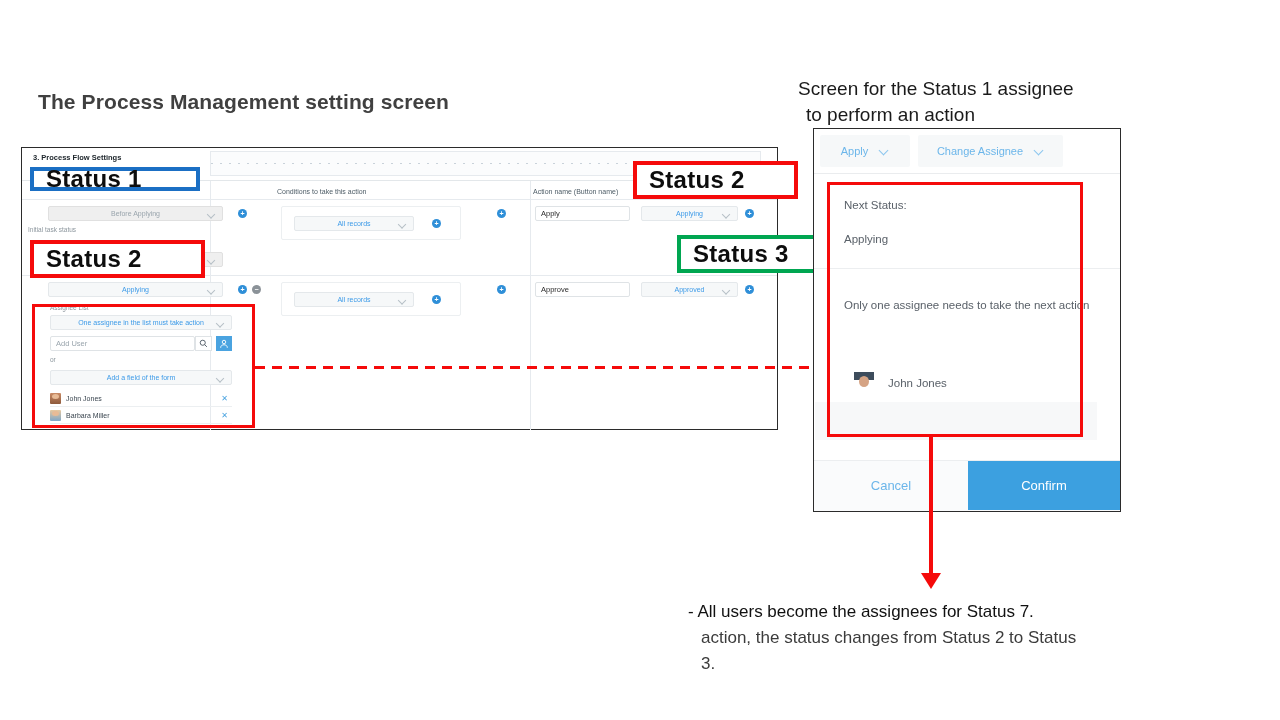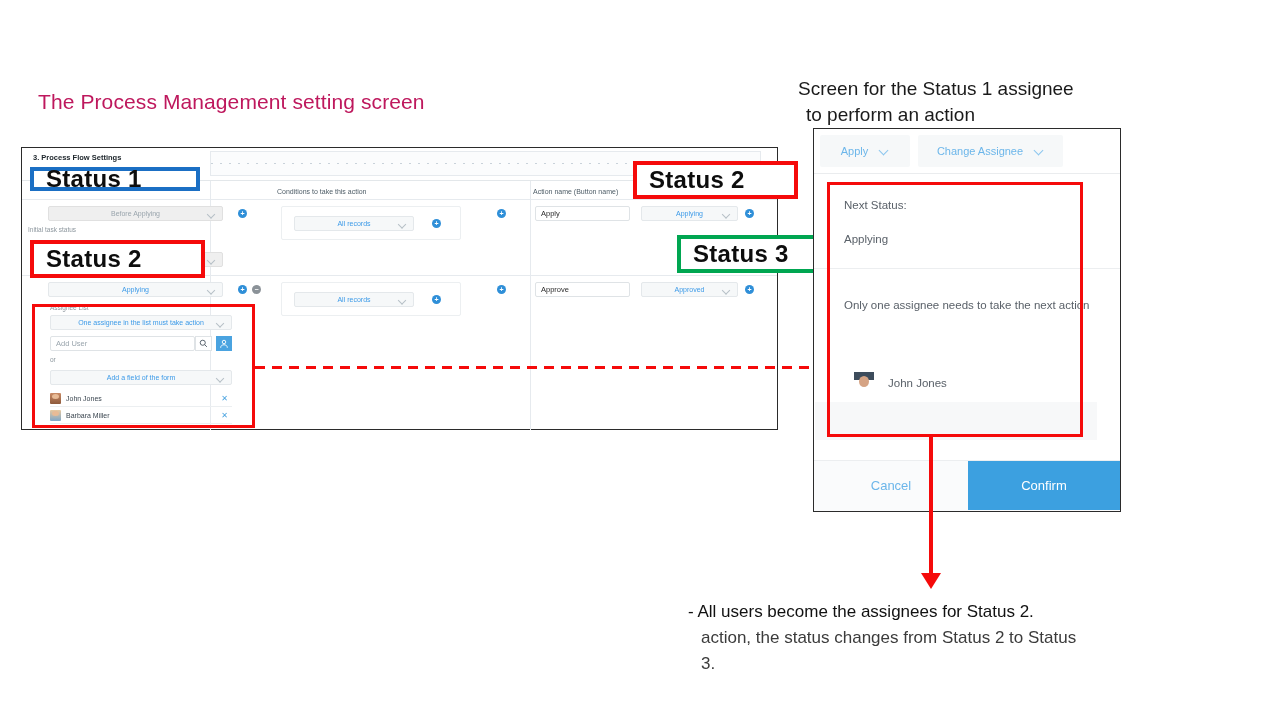--- a/index.html
+++ b/index.html
@@ -8,21 +8,21 @@
     background:#ffffff;
     font-family:"Liberation Sans", sans-serif;
     overflow:hidden;
     position:relative;
   }
   .abs{position:absolute;}
 
   
   #heading-left{
     left:38px; top:90px; width:520px;
-    font-size:21px; color:#be185d; letter-spacing:.1px;
+    font-size:21px; color:#404040; letter-spacing:.1px;font-weight:bold;
   }
   #heading-right{
     left:798px; top:60px; width:400px;
     font-size:19px; color:#1a1a1a; line-height:26px;margin-top:16px;
   }
   #heading-right .ln2{display:block; padding-left:8px;}
 
   
   #settings-panel{
     left:21px; top:147px; width:757px; height:283px;
@@ -330,18 +330,18 @@
   </div>
 </div>
 <div id="dlg-user-2-bg"></div>
 
 <div class="hl-red" id="hl-right"></div>
 
 <div id="arrow-shaft"></div>
 <div id="arrow-head"></div>
 
 <div id="bullets">
-  <div class="b1">- All users become the assignees for Status 2.</div>
+  <div class="b1">- All users become the assignees for Status 7.</div>
   <div class="b2">
     <span class="ind">action, the status changes from Status 2 to Status</span>
     <span class="ind">3.</span>
   </div>
 </div>
 
 </body></html>

